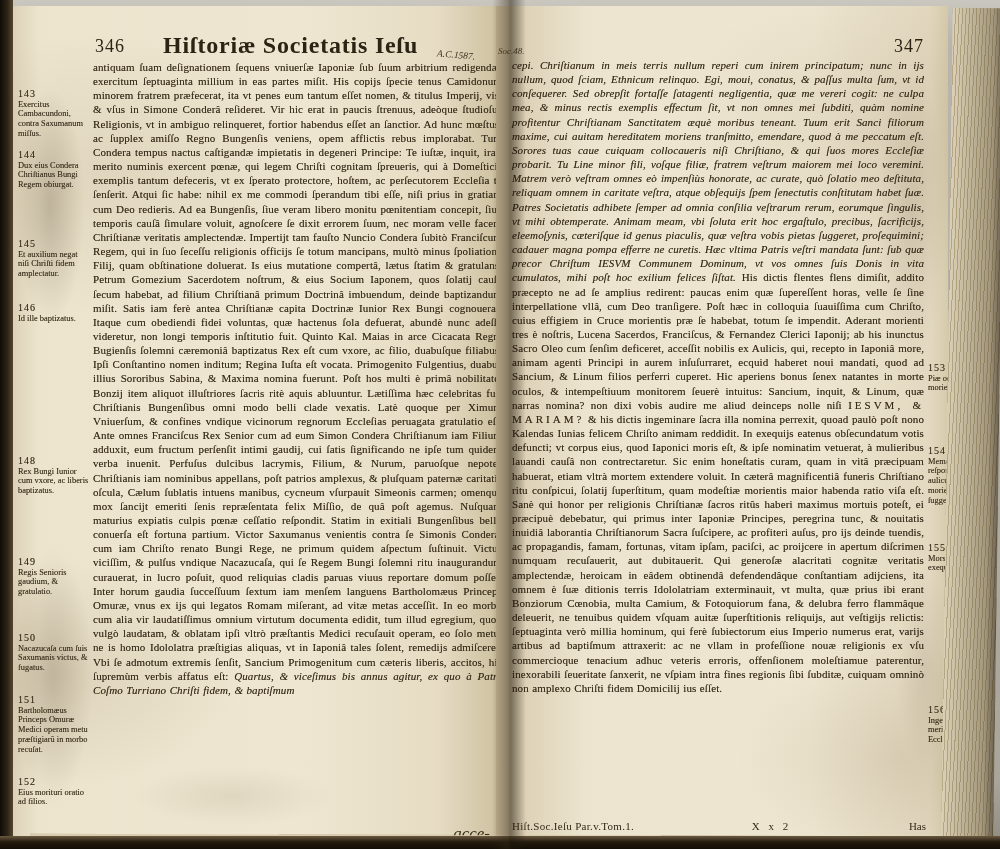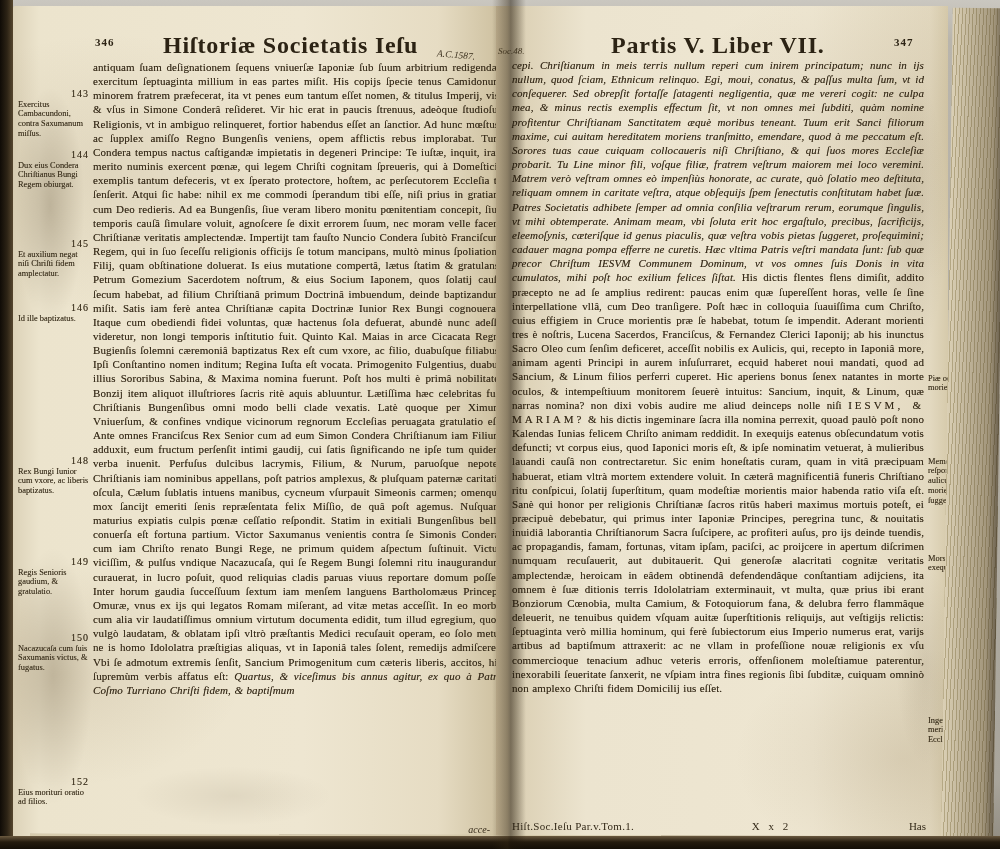--- a/index.html
+++ b/index.html
@@ -46,21 +46,21 @@
   }
   #right-page {
     left:496px; width:452px;
     background:
       radial-gradient(ellipse 300px 220px at 85% 15%,rgba(110,85,45,.10),transparent 70%),
       radial-gradient(ellipse 240px 160px at 90% 90%,rgba(110,85,45,.12),transparent 70%),
       linear-gradient(90deg,#c4b493 0,#ddd2b7 28px,#ece4cf 90px,#eee6d1 70%,#e3d9c0 96%,#d6caab 100%);
   }
   .stain { position:absolute; pointer-events:none;
     background:radial-gradient(ellipse,rgba(55,38,12,.22),transparent 70%); }
-  .pagenum { font-size:11px; font-weight:bold; letter-spacing:1px; color:#2c2314; }
+  .pagenum { font-size:18px; font-weight:normal; letter-spacing:1px; color:#2c2314; }
   .runtitle { font-size:24px; font-weight:bold; letter-spacing:.8px; color:#2c2314; white-space:nowrap; }
   #lp-num { position:absolute; left:82px; top:30px; }
   #lp-title { position:absolute; left:150px; top:26px; }
   #rp-num { position:absolute; left:398px; top:30px; }
   #rp-title { position:absolute; left:115px; top:26px; }
 
   .side-note-ac {
     position:absolute; left:424px; top:44px; font-style:italic; font-size:9.5px;
     transform:rotate(5deg); color:#3a2f1d; white-space:nowrap;
   }
@@ -78,24 +78,24 @@
   #rp-body { top:52px; left:16px; width:412px; }
   .seg-roman { font-style:normal; }
   .seg-italic { font-style:italic; }
   .seg-spaced { letter-spacing:3px; }
 
   .notes { position:absolute; top:0; height:100%; }
   #lp-notes { left:5px; width:71px; }
   #rp-notes { left:432px; width:62px; }
   .note { position:absolute; width:100%; font-size:8.4px; line-height:9.7px;
     color:#3a2f1c; text-shadow:0 0 .4px rgba(58,47,28,.5); }
-  .note-num { text-align:right; font-size:10px; letter-spacing:1px; margin-bottom:1px; }
+  .note-num { text-align:left; font-size:10px; letter-spacing:1px; margin-bottom:1px; }
   .note-text { text-align:left; }
 
-  .catchword { position:absolute; font-style:italic; font-size:10px; color:#362b1a; }
+  .catchword { position:absolute; font-style:italic; font-size:17px; color:#362b1a; }
   #lp-catch { right:6px; top:818px; }
   #rp-footer { position:absolute; left:16px; top:814px; width:414px;
     display:flex; justify-content:space-between; font-size:11px; color:#342a19; }
   #rp-footer .sig { letter-spacing:.3px; }
   #rp-footer .mark { letter-spacing:3px; }
   #rp-footer .catch { font-style:normal; }
 </style>
 </head>
 <body>
 
@@ -132,35 +132,38 @@
         <div class="note-text">Rex Bungi Iunior cum vxore, ac liberis baptizatus.</div>
       </div>
         <div class="note" style="top: 551px;">
         <div class="note-num">149</div>
         <div class="note-text">Regis Senioris gaudium, &amp; gratulatio.</div>
       </div>
         <div class="note" style="top: 627px;">
         <div class="note-num">150</div>
         <div class="note-text">Nacazucaſa cum ſuis Saxumanis victus, &amp; fugatus.</div>
       </div>
+        <div class="note" style="top: 689px;">
+        <div class="note-num">151</div>
+        <div class="note-text">Bartholomæus Princeps Omuræ Medici operam metu præſtigiarū in morbo recuſat.</div>
+      </div>
         <div class="note" style="top: 771px;">
         <div class="note-num">152</div>
         <div class="note-text">Eius morituri oratio ad filios.</div>
       </div>
       </div>
 
     <div class="body-block" id="lp-body"><span class="seg-roman">antiquam ſuam deſignationem ſequens vniuerſæ Iaponiæ ſub ſuum arbitrium redigendæ, exercitum ſeptuaginta millium in eas partes miſit. His copijs ſpecie tenus Camidonum minorem fratrem præfecerat, ita vt penes eum tantum eſſet nomen, &amp; titulus Imperij, vis, &amp; vſus in Simone Conderâ reſideret. Vir hic erat in paucis ſtrenuus, adeòque ſtudioſus Religionis, vt in ambiguo relinqueret, fortior habendus eſſet an ſanctior. Ad hunc mœſtus, ac ſupplex amiſſo Regno Bungenſis veniens, opem afflictis rebus implorabat. Tum Condera tempus nactus caſtigandæ impietatis in degeneri Principe: Te iuſtæ, inquit, irati merito numinis exercent pœnæ, qui legem Chriſti cognitam ſpreueris, qui à Domeſticis exemplis tantum defeceris, vt ex ſperato protectore, hoſtem, ac perſecutorem Eccleſia te ſenſerit. Atqui ſic habe: nihil ex me commodi ſperandum tibi eſſe, niſi prius in gratiam cum Deo redieris. Ad ea Bungenſis, ſiue veram libero monitu pœnitentiam concepit, ſiue temporis cauſâ ſimulare voluit, agnoſcere ſe dixit errorem ſuum, nec moram velle facere Chriſtianæ veritatis amplectendæ. Impertijt tam fauſto Nuncio Condera ſubitò Franciſcum Regem, qui in ſuo ſeceſſu religionis officijs ſe totum mancipans, multò minus ſpoliatione Filij, quam obſtinatione doluerat. Is eius mutatione compertâ, lætus ſtatim &amp; gratulans, Petrum Gomezium Sacerdotem noſtrum, &amp; eius Socium Iaponem, quos ſolatij cauſâ ſecum habebat, ad filium Chriſtianâ primum Doctrinâ imbuendum, deinde baptizandum miſit. Satis iam ferè antea Chriſtianæ capita Doctrinæ Iunior Rex Bungi cognouerat. Itaque cum obediendi fidei voluntas, quæ hactenus ſola defuerat, abundè nunc adeſſe videretur, non longi temporis inſtitutio fuit. Quinto Kal. Maias in arce Cicacata Regni Bugienſis ſolemni cæremoniâ baptizatus Rex eſt cum vxore, ac filio, duabuſque filiabus. Ipſi Conſtantino nomen inditum; Regina Iuſta eſt vocata. Primogenito Fulgentius, duabus illius Sororibus Sabina, &amp; Maxima nomina fuerunt. Poſt hos multi è primâ nobilitate, Bonzij item aliquot illuſtriores ſacris ritè aquis abluuntur. Lætiſſima hæc celebritas fuit Chriſtianis Bungenſibus omni modo belli clade vexatis. Latè quoque per Ximum Vniuerſum, &amp; confines vndique vicinorum regnorum Eccleſias peruagata gratulatio eſt. Ante omnes Franciſcus Rex Senior cum ad eum Simon Condera Chriſtianum iam Filium adduxit, eum fructum perſenſit intimi gaudij, cui ſatis ſignificando ne ipſe tum quidem verba inuenit. Perfuſus dulcibus lacrymis, Filium, &amp; Nurum, paruoſque nepotes Chriſtianis iam nominibus appellans, poſt patrios amplexus, &amp; pluſquam paternæ caritatis oſcula, Cælum ſublatis intuens manibus, cycneum vſurpauit Simeonis carmen; omenque mox ſancijt emeriti ſenis repræſentata felix Miſſio, de quâ poſt agemus. Nuſquam maturius expiatis culpis pœnæ ceſſatio reſpondit. Statim in exitiali Bungenſibus bello conuerſa eſt fortuna partium. Victor Saxumanus venientis contra ſe Simonis Conderæ cum iam Chriſto renato Bungi Rege, ne primum quidem aſpectum ſuſtinuit. Victus viciſſim, &amp; pulſus vndique Nacazucaſa, qui ſe Regem Bungi ſolemni ritu inaugurandum curauerat, in lucro poſuit, quod reliquias cladis paruas viuus reportare domum poſſet. Inter horum gaudia ſucceſſuum ſextum iam menſem languens Bartholomæus Princeps Omuræ, vnus ex ijs qui legatos Romam miſerant, ad vitæ metas acceſſit. In eo morbo cum alia vir laudatiſſimus omnium virtutum documenta edidit, tum illud egregium, quod vulgò laudatam, &amp; oblatam ipſi vltrò præſtantis Medici recuſauit operam, eo ſolo metu, ne is homo Idololatra præſtigias aliquas, vt in Iaponiâ tales ſolent, remedijs admiſceret. Vbi ſe admotum extremis ſenſit, Sancium Primogenitum cum cæteris liberis, accitos, his ſupremùm verbis affatus eſt: </span><span class="seg-italic">Quartus, &amp; viceſimus bis annus agitur, ex quo à Patre Coſmo Turriano Chriſti fidem, &amp; baptiſmum</span></div>
     <span class="catchword" id="lp-catch">acce-</span>
   </div>
 
   <div class="page" id="right-page">
     <div class="stain" style="left:380px;top:60px;width:70px;height:300px;opacity:.5;"></div>
     <div class="stain" style="left:400px;top:560px;width:60px;height:200px;opacity:.45;"></div>
     <span class="side-note-soc">Soc.48.</span>
-    <span class="runtitle" id="rp-title">Partis V. Liber VII.</span>
     <span class="pagenum" id="rp-num">347</span>
 
     <div class="notes" id="rp-notes">
         <div class="note" style="top: 357px;">
         <div class="note-num">153</div>
         <div class="note-text">Piæ occupationes morientis.</div>
       </div>
         <div class="note" style="top: 440px;">
         <div class="note-num">154</div>
         <div class="note-text">Memorabile eius reſponſum ad aulicum humana morienti ſuggerentem</div>

